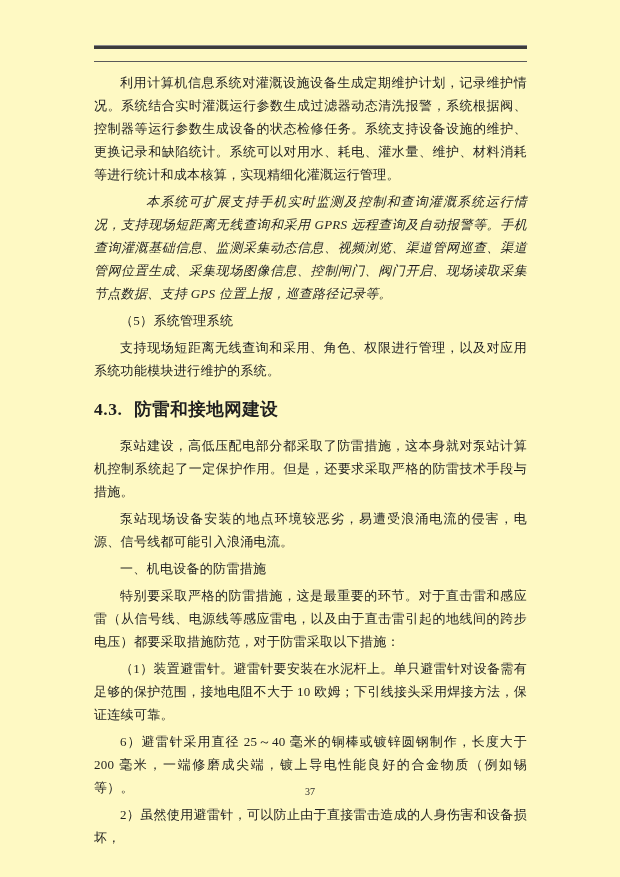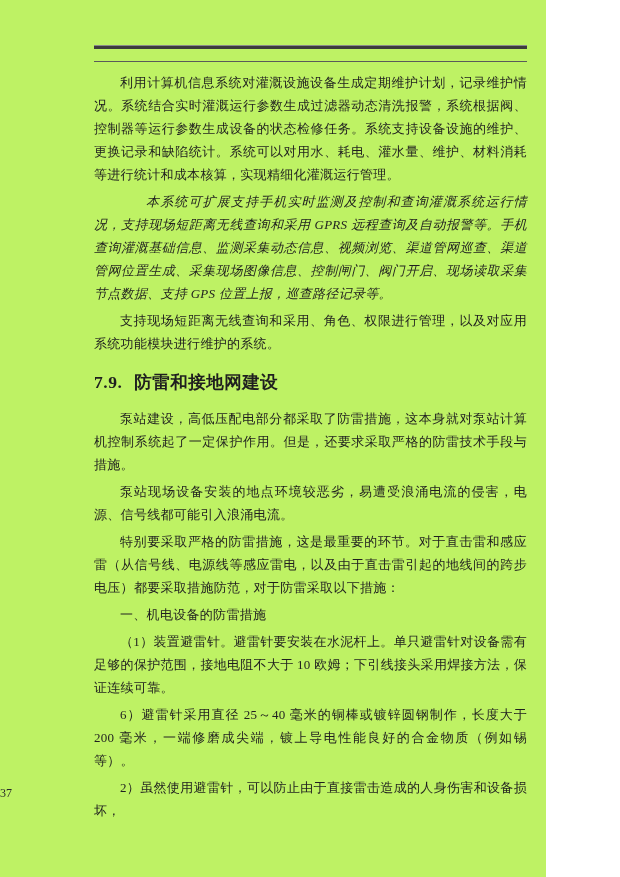--- a/index.html
+++ b/index.html
@@ -2,23 +2,23 @@
 <html><head>
 <meta charset="utf-8">
 <style>
   html, body {
     margin: 0;
     padding: 0;
     background: #ffffff;
   }
   .page {
     position: relative;
-    width: 546px;
+    width: 620px;
     height: 877px;
-    background: #bef264;
+    background: #fef9c3;
     font-family: "Liberation Serif", "DejaVu Serif", serif;
     color: #1f1f1f;
     overflow: hidden;
     box-sizing: border-box;
   }
   .content {
     position: absolute;
     left: 94px;
     top: 45px;
     width: 433px;
@@ -54,54 +54,56 @@
     letter-spacing: 0.5px;
   }
   .heading .sec-num {
     margin-right: 12px;
   }
   .footer {
     position: absolute;
     top: 786px;
     left: 0;
     width: 620px;
-    font-size: 12px;
+    text-align: center;
+    font-size: 10px;
     color: #2a2a2a;
     font-family: "Liberation Serif", "DejaVu Serif", serif;
   }
 </style>
 </head>
 <body>
 
 <div class="page">
   <div class="content">
 
     <div>
       <div class="rule-thick"></div>
       <div class="rule-thin"></div>
     </div>
 
     <p class="para">利用计算机信息系统对灌溉设施设备生成定期维护计划，记录维护情况。系统结合实时灌溉运行参数生成过滤器动态清洗报警，系统根据阀、控制器等运行参数生成设备的状态检修任务。系统支持设备设施的维护、更换记录和缺陷统计。系统可以对用水、耗电、灌水量、维护、材料消耗等进行统计和成本核算，实现精细化灌溉运行管理。</p>
 
     <p class="para indent-4">本系统可扩展支持手机实时监测及控制和查询灌溉系统运行情况，支持现场短距离无线查询和采用 GPRS 远程查询及自动报警等。手机查询灌溉基础信息、监测采集动态信息、视频浏览、渠道管网巡查、渠道管网位置生成、采集现场图像信息、控制闸门、阀门开启、现场读取采集节点数据、支持 GPS 位置上报，巡查路径记录等。</p>
 
+    <p class="para">（5）系统管理系统</p>
 
     <p class="para">支持现场短距离无线查询和采用、角色、权限进行管理，以及对应用系统功能模块进行维护的系统。</p>
 
     <h2 class="heading">
-      <span class="sec-num">7.9.</span><span>防雷和接地网建设</span>
+      <span class="sec-num">4.3.</span><span>防雷和接地网建设</span>
     </h2>
 
     <p class="para">泵站建设，高低压配电部分都采取了防雷措施，这本身就对泵站计算机控制系统起了一定保护作用。但是，还要求采取严格的防雷技术手段与措施。</p>
 
     <p class="para">泵站现场设备安装的地点环境较恶劣，易遭受浪涌电流的侵害，电源、信号线都可能引入浪涌电流。</p>
 
+    <p class="para">一、机电设备的防雷措施</p>
+
     <p class="para">特别要采取严格的防雷措施，这是最重要的环节。对于直击雷和感应雷（从信号线、电源线等感应雷电，以及由于直击雷引起的地线间的跨步电压）都要采取措施防范，对于防雷采取以下措施：</p>
-
-    <p class="para">一、机电设备的防雷措施</p>
 
     <p class="para">（1）装置避雷针。避雷针要安装在水泥杆上。单只避雷针对设备需有足够的保护范围，接地电阻不大于 10 欧姆；下引线接头采用焊接方法，保证连续可靠。</p>
 
     <p class="para">6）避雷针采用直径 25～40 毫米的铜棒或镀锌圆钢制作，长度大于 200 毫米，一端修磨成尖端，镀上导电性能良好的合金物质（例如锡等）。</p>
 
     <p class="para">2）虽然使用避雷针，可以防止由于直接雷击造成的人身伤害和设备损坏，</p>
 
   </div>
 
   <div class="footer">

